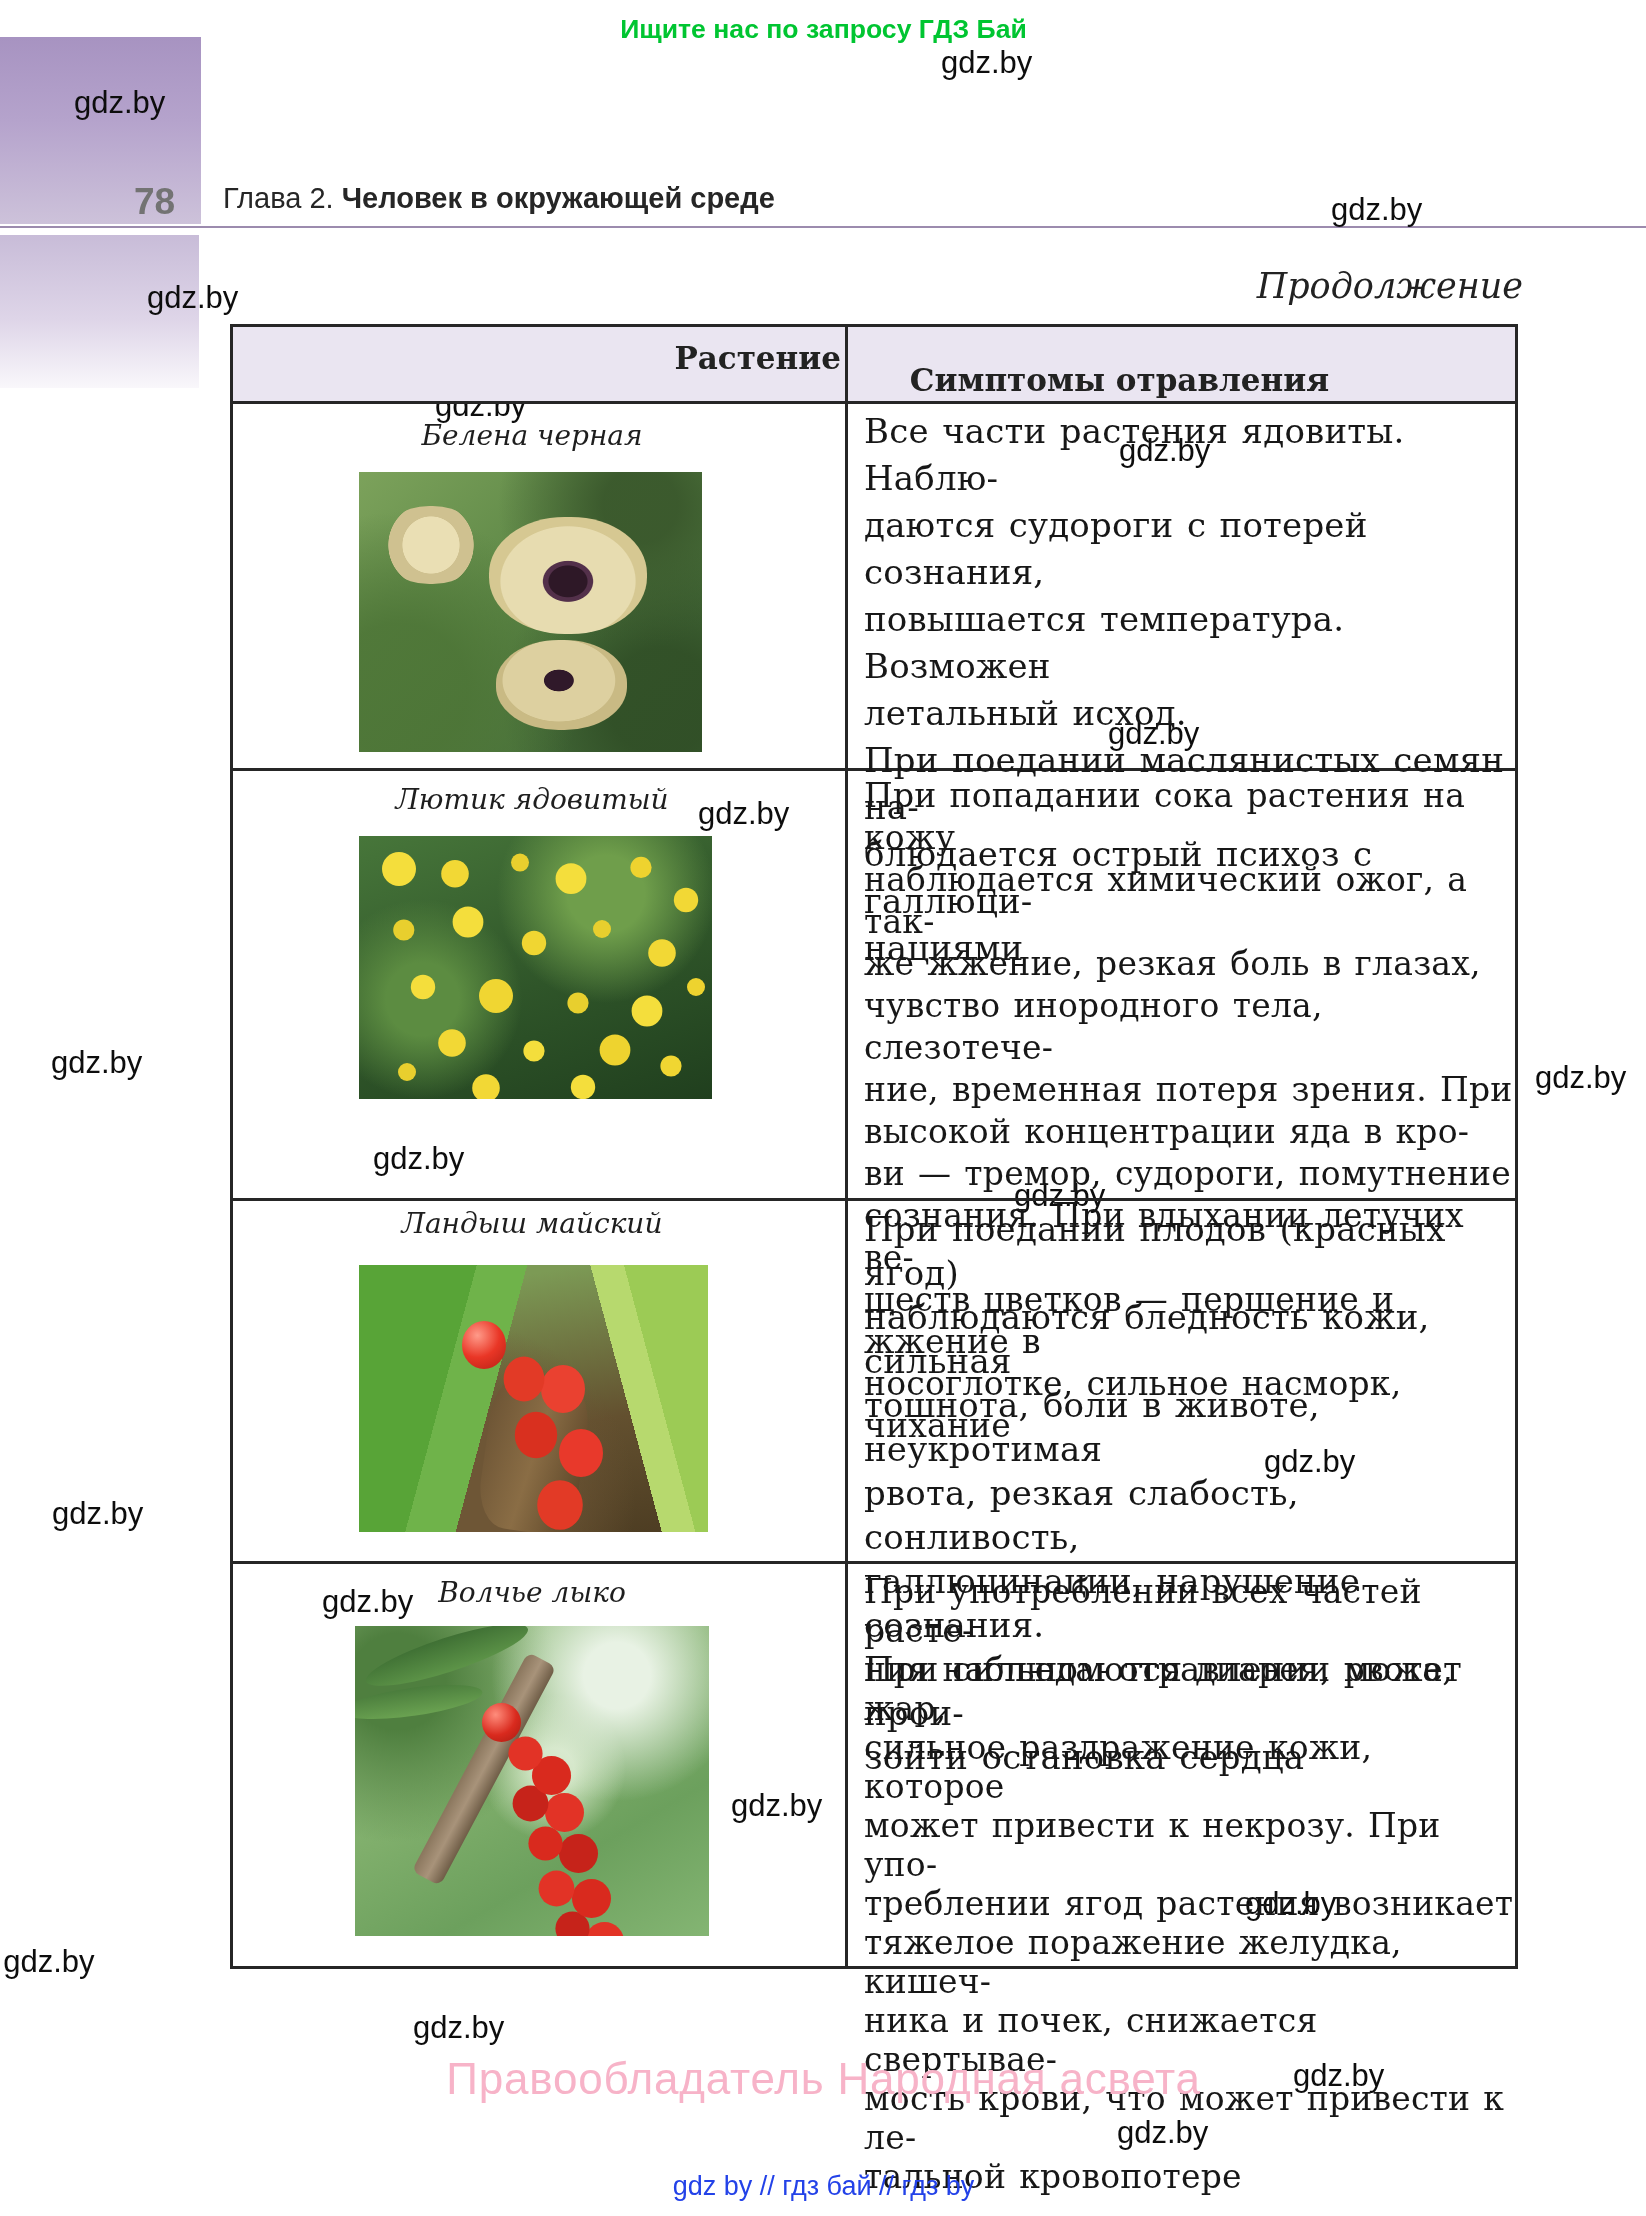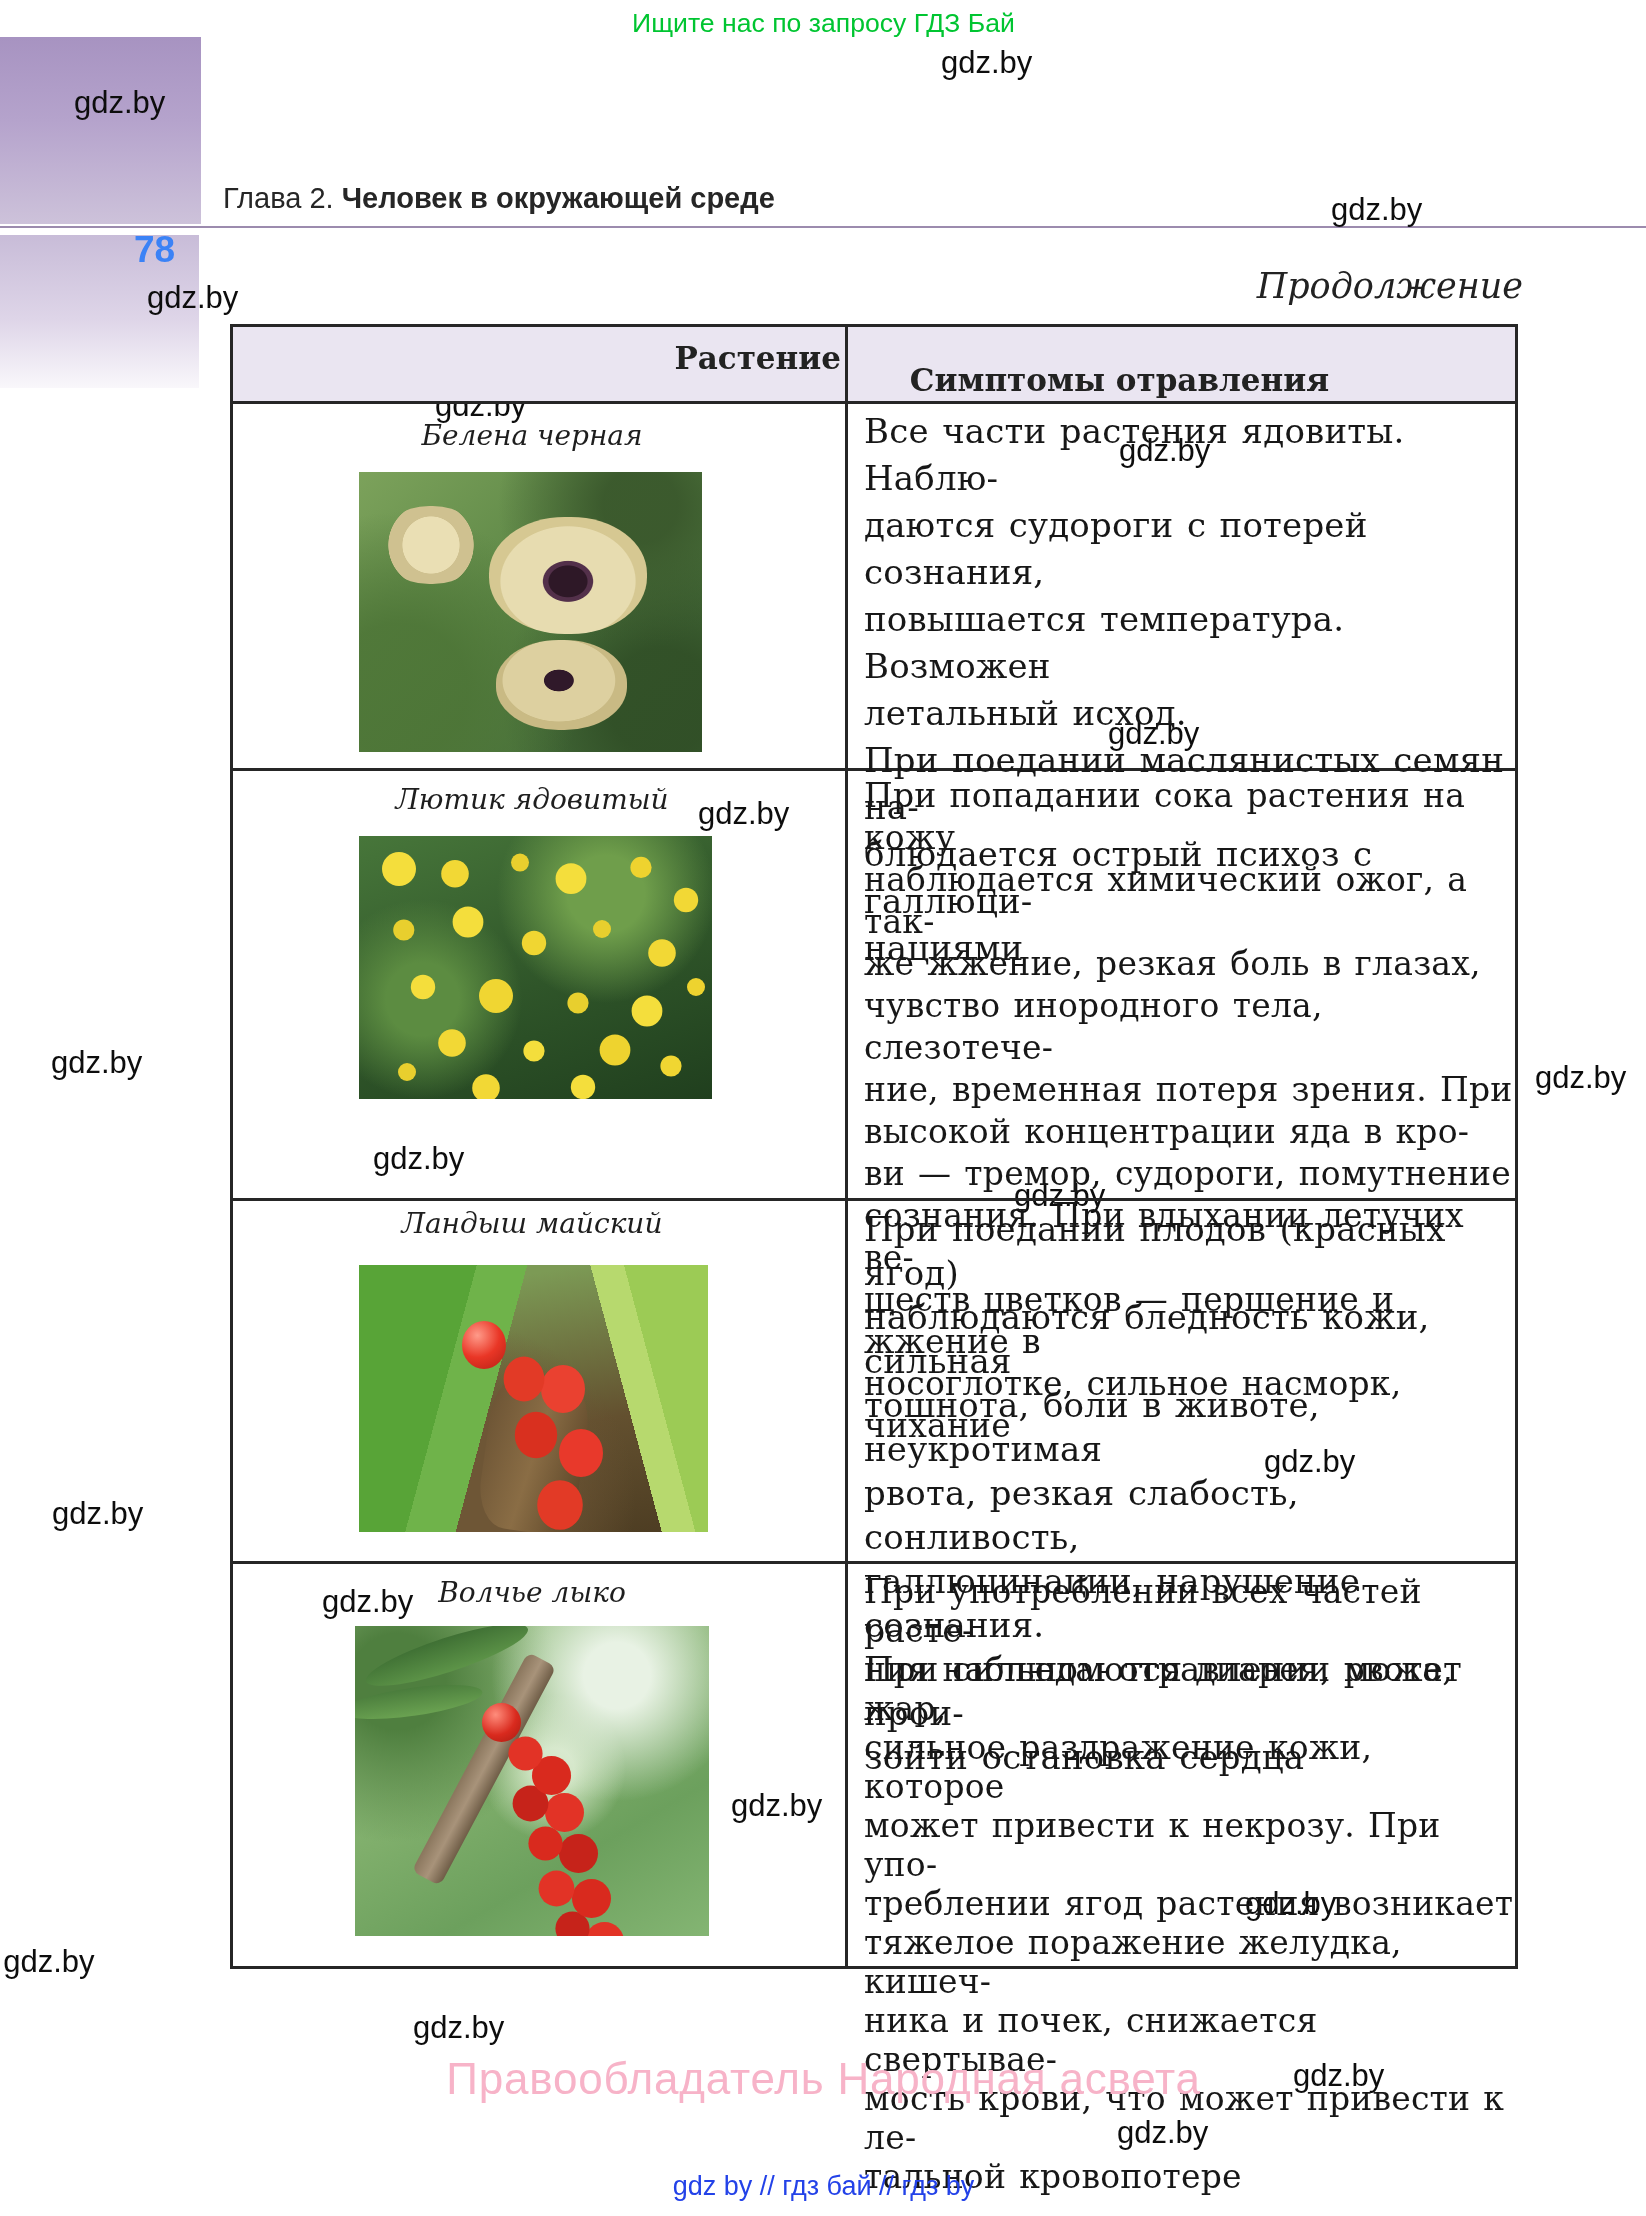--- a/index.html
+++ b/index.html
@@ -1,26 +1,26 @@
 <!DOCTYPE html>
 <html style="font-size:13px"><head>
 <meta charset="utf-8">
 <style>
   html,body{margin:0;padding:0;background:#fff;}
   #page{position:relative;width:1647px;height:2216px;background:#ffffff;overflow:hidden;
         font-family:"Liberation Sans","DejaVu Sans",sans-serif;}
   
   .wm{position:absolute;font-size:31px;color:#0d0d0d;font-family:"Liberation Sans","DejaVu Sans",sans-serif;white-space:nowrap;text-align:center;}
-  .banner{position:absolute;left:0;right:0;top:8px;text-align:center;font-size:26.6px;color:#00c531;}
+  .banner{position:absolute;left:0;right:0;top:14px;text-align:center;font-size:26.6px;color:#00c531;font-weight:bold;}
   
   .box1{position:absolute;left:0;top:37px;width:201px;height:187px;
         background:linear-gradient(180deg,#a793c1 0%,#b5a3cc 45%,#cdc2da 100%);}
   .box2{position:absolute;left:0;top:235px;width:199px;height:153px;
         background:linear-gradient(180deg,#c8bcd8 0%,#ded5e8 55%,#f9f7fb 100%);}
-  .pagenum{position:absolute;left:134px;top:181px;font-size:37px;font-weight:bold;color:#3b82f6;margin-top:48px;}
+  .pagenum{position:absolute;left:134px;top:181px;font-size:37px;font-weight:bold;color:#737373;}
   .chapter{position:absolute;left:223px;top:182px;font-size:29px;color:#262626;white-space:nowrap;}
   .chapter .bold{font-weight:bold;}
   .divline{position:absolute;left:0;top:226px;width:1647px;height:2.4px;background:#9c8bae;}
   .prodolz{position:absolute;left:1120px;top:266px;width:403px;text-align:right;
            font-family:"DejaVu Serif","Liberation Serif",serif;font-style:italic;font-size:35px;color:#222;}
   
   .tframe{position:absolute;left:230px;top:324px;width:1282px;height:1639px;border:3.2px solid #262626;}
   .thead-bg{position:absolute;left:0;top:0;width:100%;height:74px;background:#eae5f1;}
   .vline{position:absolute;left:612px;top:0;width:3.2px;height:100%;background:#262626;}
   .hline{position:absolute;left:0;width:100%;height:3.2px;background:#262626;}

